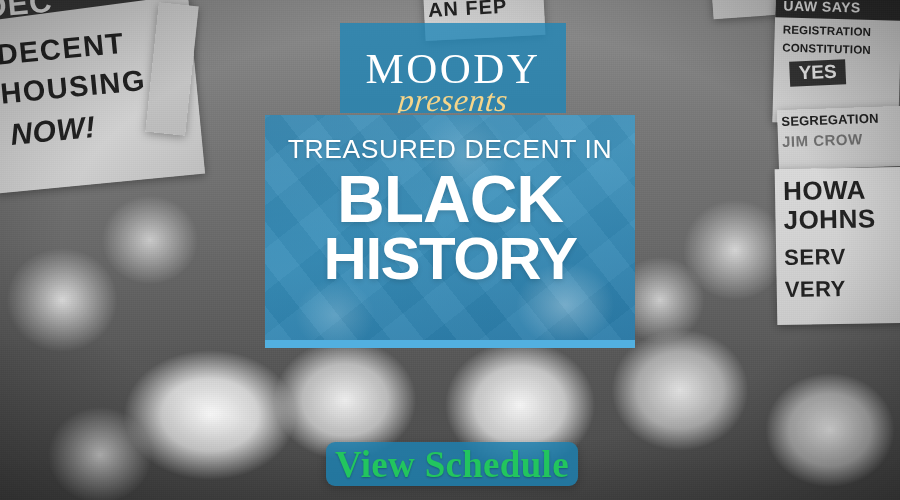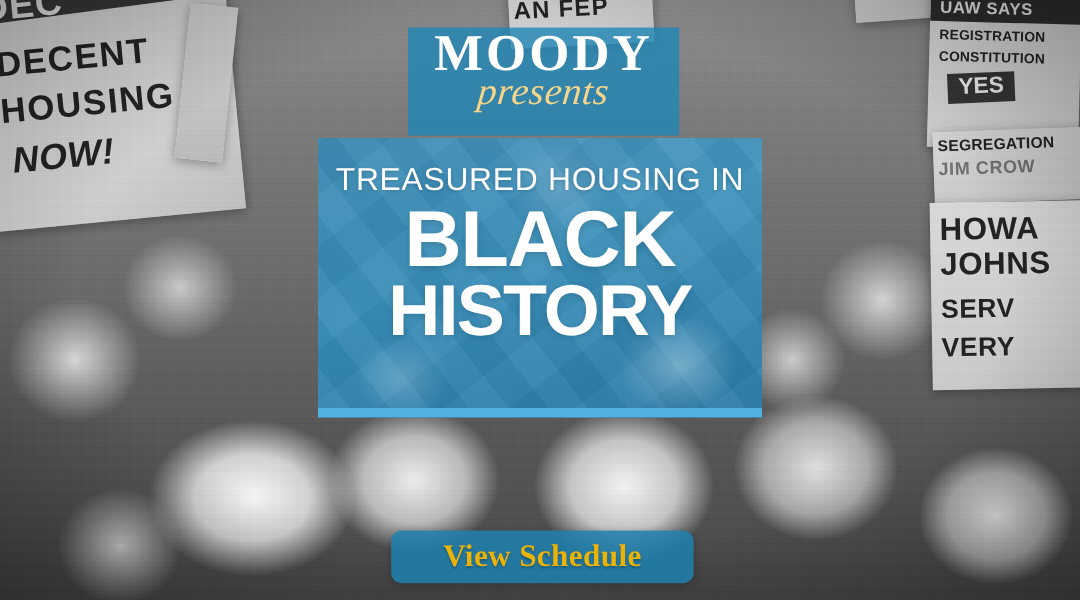--- a/index.html
+++ b/index.html
@@ -156,26 +156,26 @@
     width: 226px; height: 90px;
     background: rgba(32,134,183,.80);
     overflow: hidden;
   }
   #moody-banner .inner {
     position: relative; width: 100%; height: 100%;
     text-align: center;
   }
   #moody-wordmark {
     font-family: "Liberation Serif", serif;
-    font-weight: 700;
+    font-weight: 400;
     color: #ffffff;
     font-size: 43px;
     letter-spacing: 2.5px;
     line-height: 1;
-    padding-top: 0;
+    padding-top: 24px;
   }
   #moody-presents {
     font-family: "Liberation Serif", serif;
     font-style: italic;
     color: #f5d58a;
     font-size: 32px;
     line-height: 1;
     margin-top: -6px;
     letter-spacing: .5px;
     transform: skewX(-6deg);
@@ -249,22 +249,22 @@
     cursor: pointer;
     display: flex;
     align-items: center;
     justify-content: center;
     box-shadow: 0 2px 8px rgba(0,0,0,.22);
     overflow: hidden;
   }
   #view-schedule-label {
     font-family: "Liberation Serif", serif;
     font-weight: 700;
-    font-size: 26px;
-    color: #eab308;
+    font-size: 37px;
+    color: #22c55e;
     letter-spacing: .3px;
     line-height: 1;
     text-shadow: 0 1px 2px rgba(0,0,0,.25);
   }
 </style>
 </head>
 <body>
 
 <div id="banner">
 
@@ -311,21 +311,21 @@
   <div id="moody-banner">
     <div class="inner">
       <div id="moody-wordmark">MOODY</div>
       <div id="moody-presents">presents</div>
     </div>
   </div>
 
   <div id="title-block">
     <div class="tint-photo"></div>
     <div class="title-text-wrap">
-      <div id="title-kicker">TREASURED HOUSING IN</div>
+      <div id="title-kicker">TREASURED DECENT IN</div>
       <div id="title-line1">BLACK</div>
       <div id="title-line2">HISTORY</div>
     </div>
     <div id="title-bottom-stripe"></div>
   </div>
 
   <button id="view-schedule-button">
     <span id="view-schedule-label">View Schedule</span>
   </button>
 

